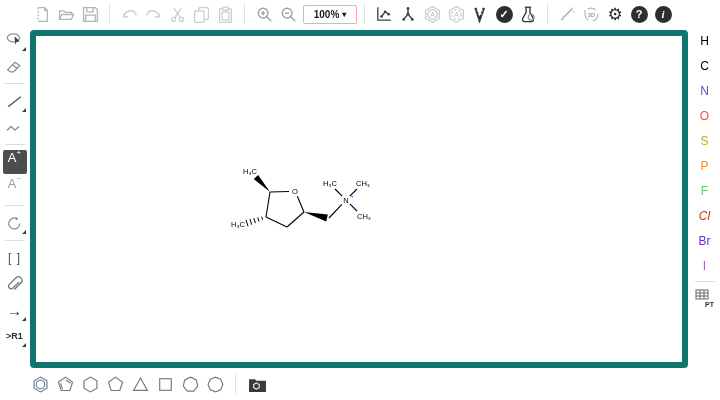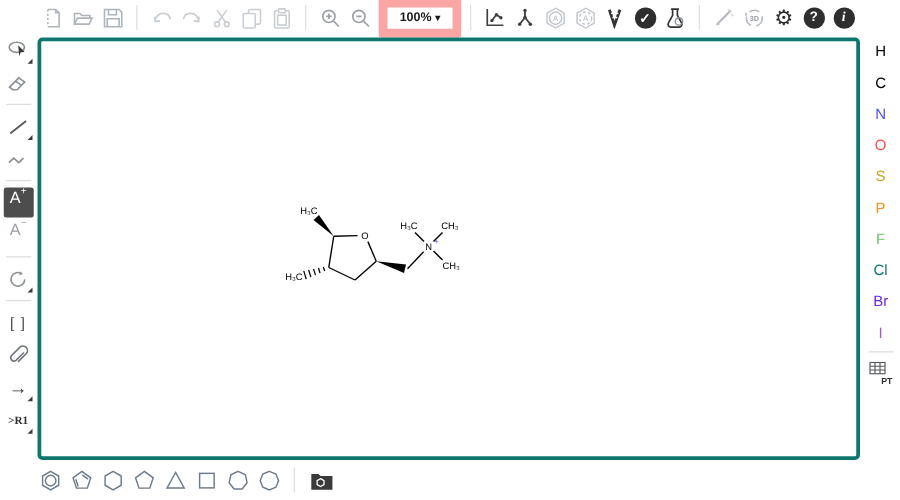--- a/index.html
+++ b/index.html
@@ -8,50 +8,50 @@
   
   .tbtn{width:24px;height:24px;display:flex;align-items:center;justify-content:center;
         position:relative;background:transparent;border:none;padding:0;cursor:pointer;box-sizing:border-box;}
   .tbtn svg{display:block;}
   .dd::after{content:"";position:absolute;right:1px;bottom:1px;
              border-left:4px solid transparent;border-bottom:4px solid #3b3b3b;}
   
   #topbar{position:absolute;top:0;left:0;right:0;height:28px;display:flex;align-items:center;
           padding-left:30px;box-sizing:border-box;}
   .vdiv{width:1px;height:20px;background:#e0e0e0;margin:0 7px;flex:none;}
-  .zoomdd{height:17px;min-width:44px;border:7px solid #fca5a5;border-radius:2px;background:#fff;
+  .zoomdd{height:17px;min-width:44px;border:1px solid #fca5a5;border-radius:2px;background:#fff;
           display:flex;align-items:center;justify-content:center;gap:3px;font-size:10px;font-weight:700;
           color:#1a1a1a;margin-left:3px;padding:0 4px;cursor:pointer;}
   .zoomdd .caret{font-size:8px;}
   .circ{width:17px;height:17px;border-radius:50%;background:#2e2e2e;color:#fff;display:flex;
         align-items:center;justify-content:center;font-size:11px;font-weight:700;}
   .circ.serif{font-family:"Liberation Serif",serif;font-style:italic;}
   .gearglyph{font-size:17px;color:#2e2e2e;line-height:1;}
   
   #leftbar{position:absolute;top:28px;left:0;width:29px;display:flex;flex-direction:column;
            align-items:center;gap:2px;}
   .hdiv{width:20px;height:1px;background:#ddd;margin:3px 0;}
   .chargebtn{font-size:13px;color:#9aa0a7;font-weight:400;display:flex;align-items:flex-start;}
   .chargebtn .sgn{font-size:8px;margin-top:-2px;}
   .chargebtn.sel{background:#4d4d4d;color:#fff;border-radius:2px;}
   .sgroup-txt{font-size:12px;color:#4a4a4a;letter-spacing:1px;}
   .arrow-txt{font-size:15px;color:#2e2e2e;font-weight:700;line-height:1;}
-  .rgroup-txt{font-size:9px;color:#2e2e2e;font-weight:700;font-family:Liberation Serif, serif;}
+  .rgroup-txt{font-size:9px;color:#2e2e2e;font-weight:700;}
   
   #rightbar{position:absolute;top:28px;right:0;width:31px;display:flex;flex-direction:column;
             align-items:center;}
   .atombtn{width:24px;height:25px;display:flex;align-items:center;justify-content:center;
            background:none;border:none;font-size:12px;font-weight:400;cursor:pointer;
            font-family:"Liberation Sans",sans-serif;}
   
   #bottombar{position:absolute;left:28px;bottom:3px;height:26px;display:flex;align-items:center;}
   #bottombar .tbtn{width:25px;}
   
   #canvas{position:absolute;left:30px;top:30px;width:658px;height:338px;background:#fff;
-          border:3px solid #0f766e;border-radius:4px;box-sizing:border-box;}
+          border:6px solid #0f766e;border-radius:4px;box-sizing:border-box;}
   #molecule{position:absolute;left:195px;top:125px;}
   .atomlbl{font-size:7.5px;font-family:"Liberation Sans",sans-serif;fill:#000;}
   .chglbl{font-size:5.5px;font-family:"Liberation Sans",sans-serif;}
 </style>
 </head>
 <body>
 
 <div id="topbar">
 
   <button class="tbtn" title="">
@@ -313,21 +313,21 @@
 </div>
 
 <div id="rightbar">
   <button class="atombtn" style="color: rgb(0, 0, 0);">H</button>
   <button class="atombtn" style="color: rgb(0, 0, 0);">C</button>
   <button class="atombtn" style="color: rgb(77, 77, 255);">N</button>
   <button class="atombtn" style="color: rgb(255, 77, 77);">O</button>
   <button class="atombtn" style="color: rgb(200, 165, 30);">S</button>
   <button class="atombtn" style="color: rgb(255, 140, 26);">P</button>
   <button class="atombtn" style="color: rgb(111, 192, 111);">F</button>
-  <button class="atombtn" style="color: #0f766e;">Cl</button>
+  <button class="atombtn" style="color: #c2410c; font-style: italic;">Cl</button>
   <button class="atombtn" style="color: #6d28d9;">Br</button>
   <button class="atombtn" style="color: rgb(159, 95, 191);">I</button>
   <div class="hdiv"></div>
   <button class="tbtn" style="margin-top:2px;">
     <svg width="20" height="20" viewBox="0 0 20 20">
       <g fill="none" stroke="#55595e" stroke-width="0.9">
         <rect x="1" y="1" width="12" height="9"></rect>
         <path d="M5 1v9M9 1v9M1 4h12M1 7h12"></path>
       </g>
       <text x="10" y="18" font-size="7" font-weight="bold" fill="#2e2e2e">PT</text>

